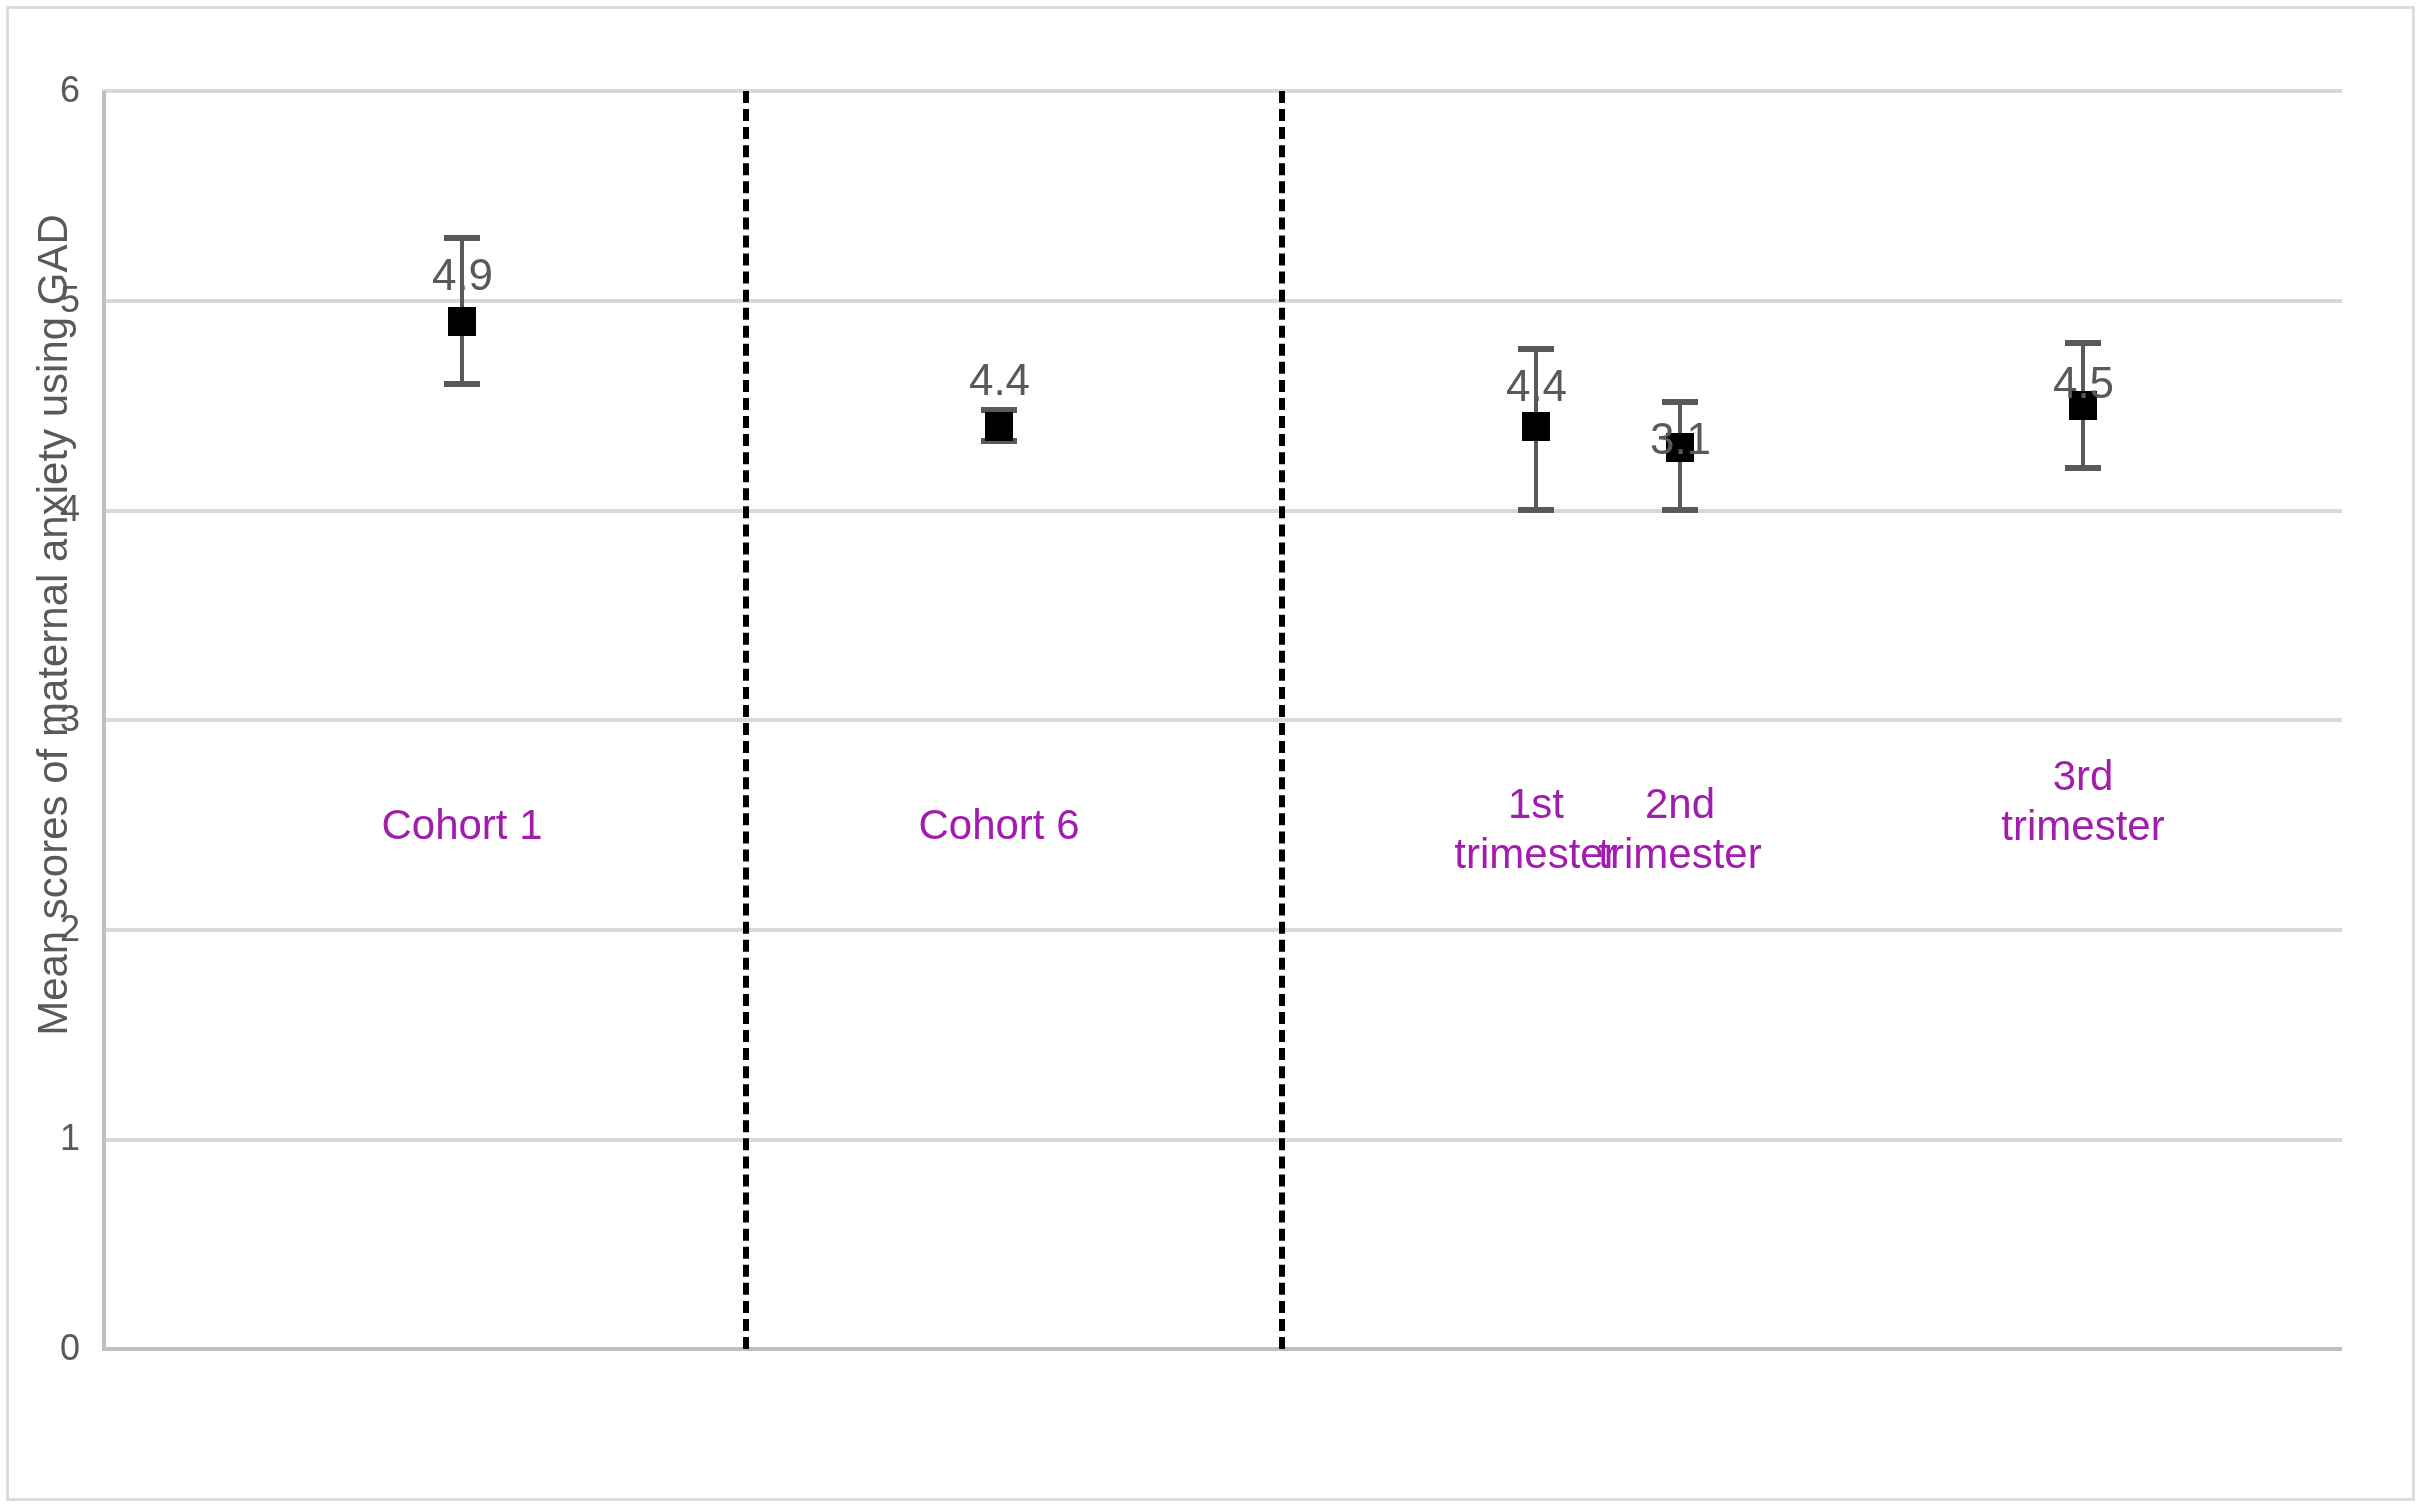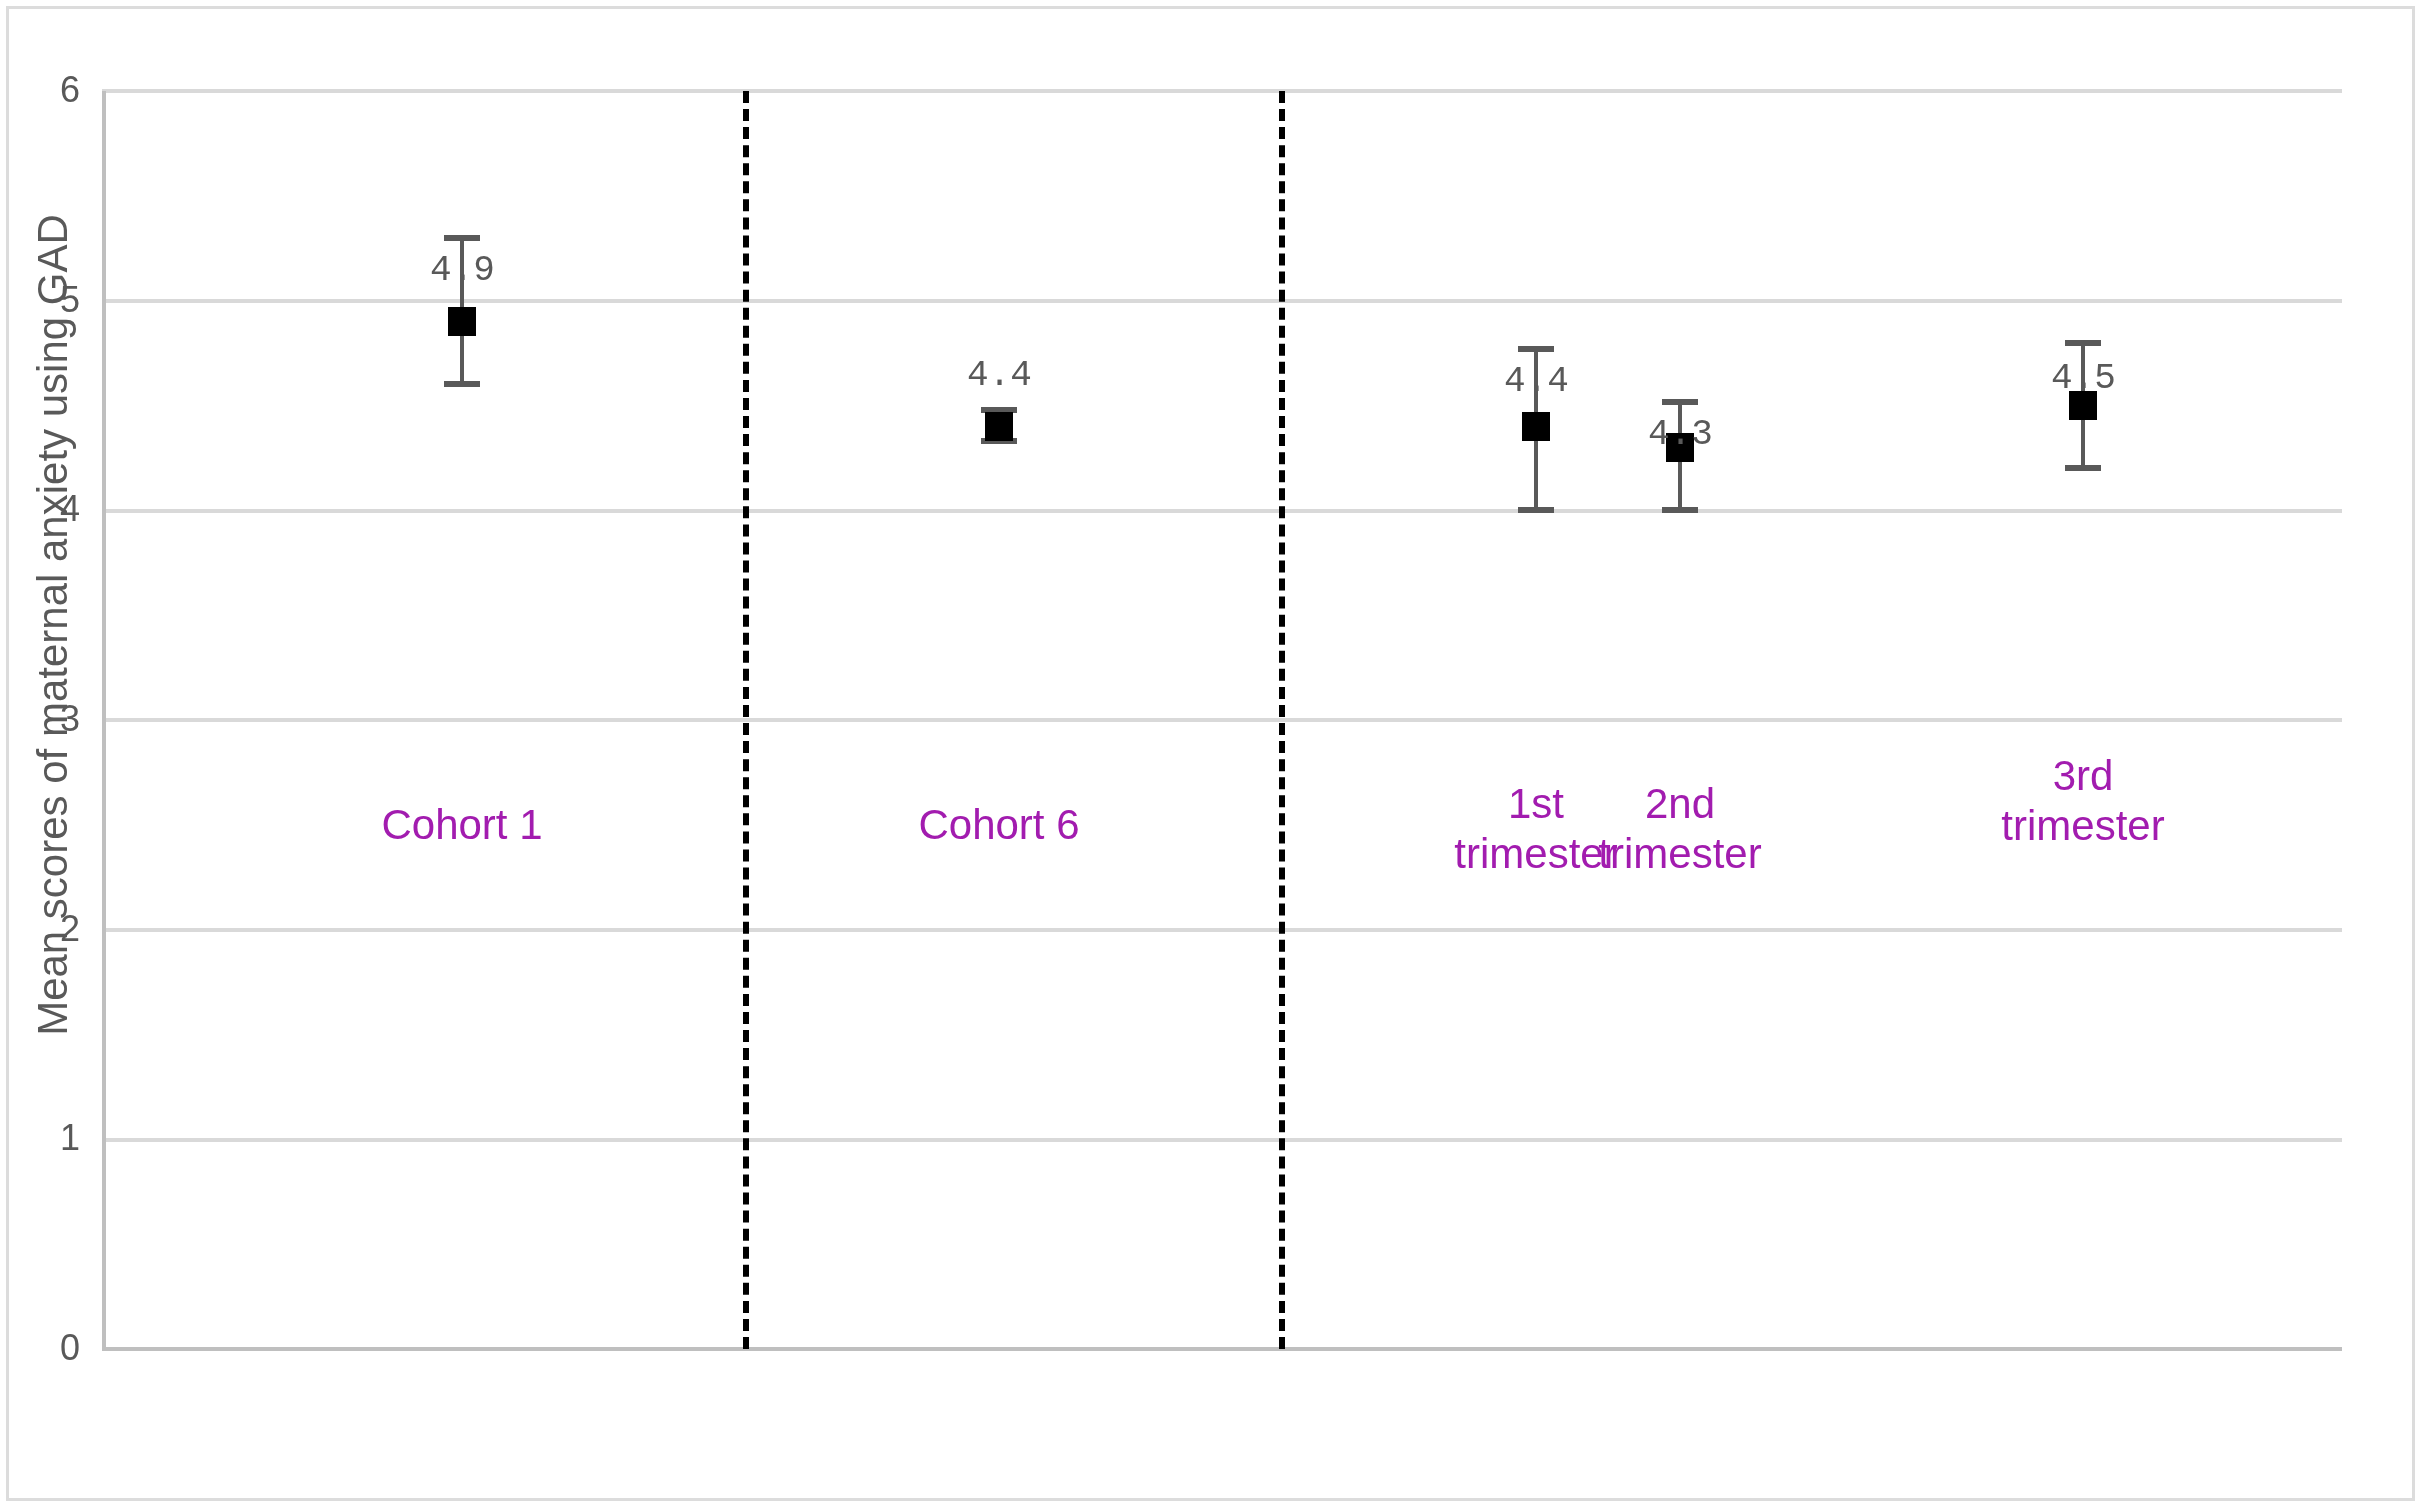--- a/index.html
+++ b/index.html
@@ -116,27 +116,26 @@
   .marker {
     position: absolute;
     left: -14.3px;
     width: 28.6px;
     height: 28.6px;
     background: #000000;
   }
   .value-label {
     position: absolute;
     color: #595959;
-    font-size: 36px;
+    font-size: 44px;
     line-height: 1;
     white-space: nowrap;
     text-align: center;
     width: 143px;
     left: -71px;
-    font-family: Liberation Mono, monospace;
   }
 
   
   .cat-label {
     position: absolute;
     color: #a21caf;
     font-size: 42px;
     line-height: 1.18;
     text-align: center;
     width: 352px;
@@ -197,21 +196,21 @@
           <div class="errbar-cap" style="top: 255px;"></div>
           <div class="errbar-cap" style="top: 416px;"></div>
           <div class="marker" style="top: 321px;"></div>
           <div class="value-label" style="top: 273px;">4.4</div>
         </div>
         <div class="point-group" style="left: 1578px;">
           <div class="errbar-line" style="top: 310px; height: 109px;"></div>
           <div class="errbar-cap" style="top: 308px;"></div>
           <div class="errbar-cap" style="top: 416px;"></div>
           <div class="marker" style="top: 342px;"></div>
-          <div class="value-label" style="top: 326px;">4.3</div>
+          <div class="value-label" style="top: 326px;">3.1</div>
         </div>
         <div class="point-group" style="left: 1981px;">
           <div class="errbar-line" style="top: 252px; height: 126px;"></div>
           <div class="errbar-cap" style="top: 249px;"></div>
           <div class="errbar-cap" style="top: 374px;"></div>
           <div class="marker" style="top: 300px;"></div>
           <div class="value-label" style="top: 270px;">4.5</div>
         </div>
       </div>
     <div id="catlabel-layer">

